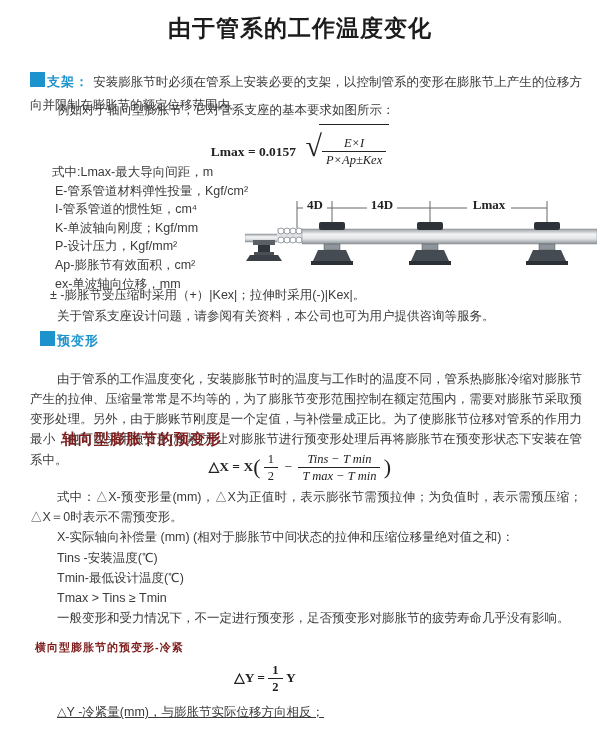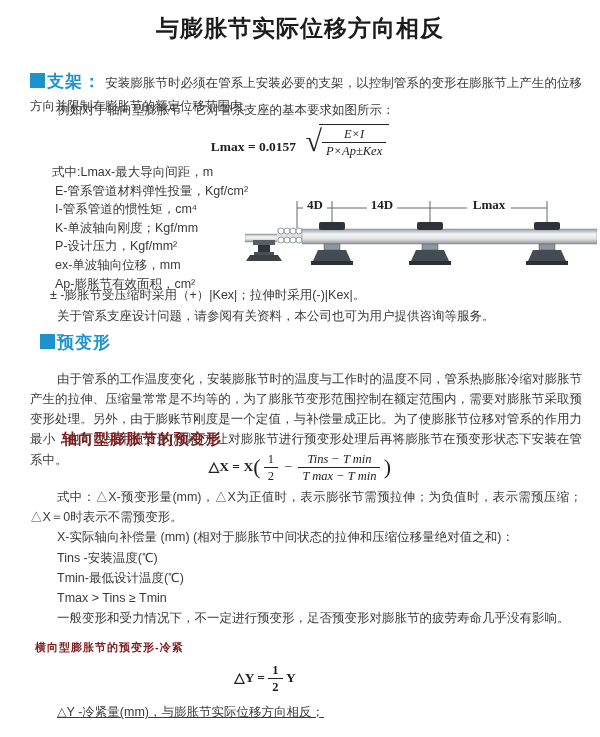--- a/index.html
+++ b/index.html
@@ -5,21 +5,21 @@
   html,body{margin:0;padding:0;background:#ffffff;}
   #page{
     position:relative;width:600px;height:737px;background:#ffffff;overflow:hidden;
     font-family:"Liberation Sans",sans-serif;color:#3a3a3a;
   }
   .abs{position:absolute;}
   
   .doc-title{top:13px;left:0;width:600px;text-align:center;font-size:23px;font-weight:bold;color:#1c1c1c;letter-spacing:1px;}
   
   .sq{display:inline-block;width:15px;height:15px;background:#1d93cd;vertical-align:-1px;margin-right:2px;}
-  .sec-head{font-size:17px;font-weight:bold;color:#1d93cd;letter-spacing:1px;}
+  .sec-head{font-size:13px;font-weight:bold;color:#1d93cd;letter-spacing:1px;}
   .sub-head{font-size:15px;font-weight:bold;color:#7f1d1d;letter-spacing:1px;}
   
   .body-txt{font-size:12.5px;line-height:20px;color:#3a3a3a;}
   .para1{top:57px;left:30px;width:552px;line-height:23px;text-align:justify;}
   .para1 .lead{margin-right:4px;}
   .example-line{top:100px;left:57px;width:520px;}
   .def-list{top:163px;left:42px;line-height:18.6px;}
   .def-item{margin-left:13px;white-space:nowrap;}
   .def-item:first-child{margin-left:10px;}
   .pm-line{top:285px;left:50px;white-space:nowrap;}
@@ -36,30 +36,30 @@
   .f1{top:124px;left:0;width:600px;text-align:center;}
   .f2{top:452px;left:0;width:600px;text-align:center;}
   .f3{top:663px;left:0;width:530px;text-align:center;}
   .f-bold{font-weight:bold;}
   .fvar{font-style:italic;}
   .frac{display:inline-block;vertical-align:middle;text-align:center;line-height:1.15;font-size:12.5px;}
   .frac .num{display:block;border-bottom:1px solid #222;padding:0 4px 1px;}
   .frac .den{display:block;padding:1px 4px 0;}
   .sqrt{display:inline-flex;align-items:center;margin-left:6px;}
   .rad{font-size:30px;font-weight:400;line-height:26px;margin-right:-3px;}
-  .radicand{display:inline-block;border-top:1.5px solid #222;padding:2px 3px 0;}
+  .radicand{display:inline-block;border-top:1.5px solid #222;padding:11px 3px 0;}
   .bigparen{font-size:22px;vertical-align:-3px;font-weight:400;}
   .fop{margin:0 3px;}
 </style>
 </head>
 <body>
 
 <div id="page">
 
-  <div class="abs doc-title">与膨胀节实际位移方向相反</div>
+  <div class="abs doc-title">由于管系的工作温度变化</div>
 
   <p class="abs body-txt para1"><span class="lead"><span class="sq"></span><span class="sec-head">支架：</span></span><span>安装膨胀节时必须在管系上安装必要的支架，以控制管系的变形在膨胀节上产生的位移方向并限制在膨胀节的额定位移范围内。</span></p>
 
   <div class="abs body-txt example-line">例如对于轴向型膨胀节，它对管系支座的基本要求如图所示：</div>
 
   <div class="abs formula f1">
     <span class="f-bold">Lmax = 0.0157</span>
     <span class="sqrt">
       <span class="rad">√</span>
       <span class="radicand">
@@ -70,22 +70,22 @@
       </span>
     </span>
   </div>
 
   <div class="abs body-txt def-list">
     <div class="def-item">式中:Lmax-最大导向间距，m</div>
     <div class="def-item">E-管系管道材料弹性投量，Kgf/cm²</div>
     <div class="def-item">I-管系管道的惯性矩，cm⁴</div>
     <div class="def-item">K-单波轴向刚度；Kgf/mm</div>
     <div class="def-item">P-设计压力，Kgf/mm²</div>
+    <div class="def-item">Ap-膨胀节有效面积，cm²</div>
     <div class="def-item">ex-单波轴向位移，mm</div>
-    <div class="def-item">Ap-膨胀节有效面积，cm²</div>
   </div>
 
   <svg class="abs" style="top:193px;left:245px;" width="352" height="84" viewBox="0 0 352 84">
     <defs>
       <linearGradient id="pipeGrad" x1="0" y1="0" x2="0" y2="1">
         <stop offset="0" stop-color="#9aa0a5"></stop>
         <stop offset="0.35" stop-color="#f3f4f5"></stop>
         <stop offset="0.65" stop-color="#e2e4e6"></stop>
         <stop offset="1" stop-color="#8e949a"></stop>
       </linearGradient>

